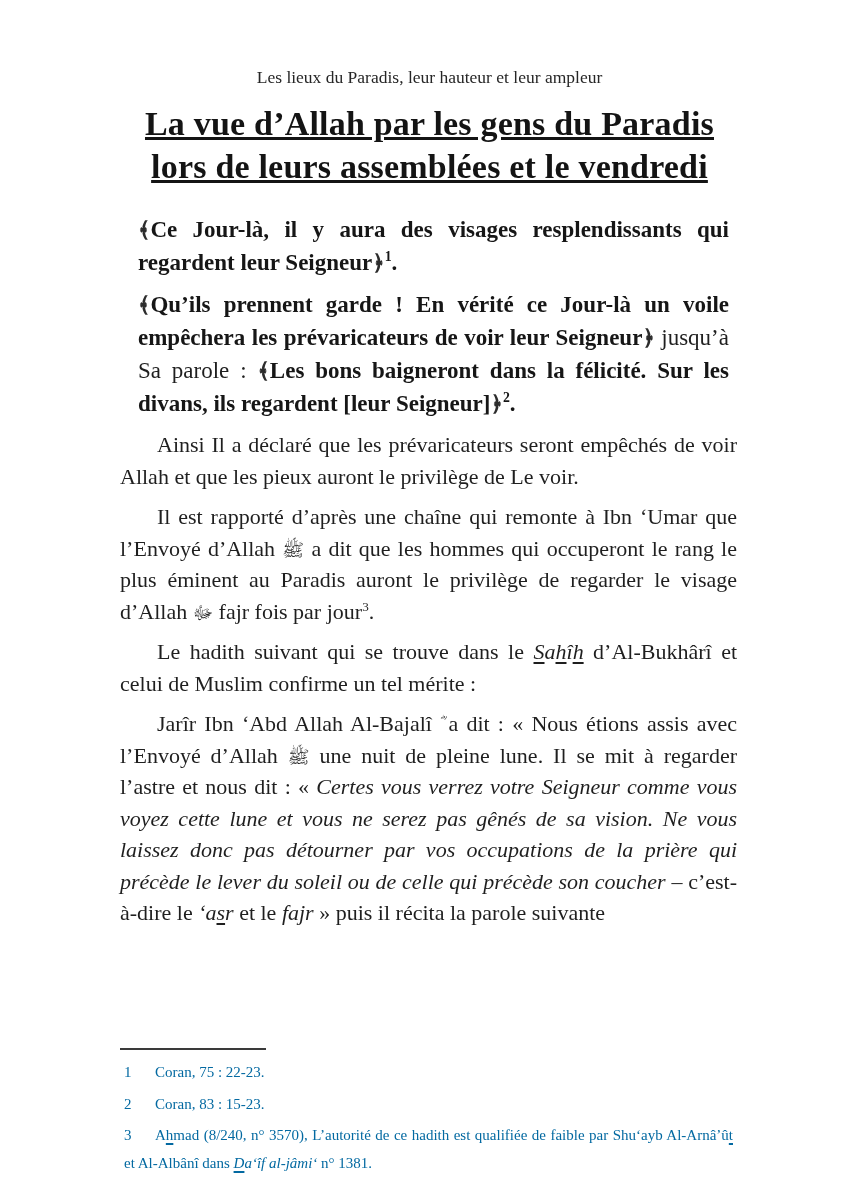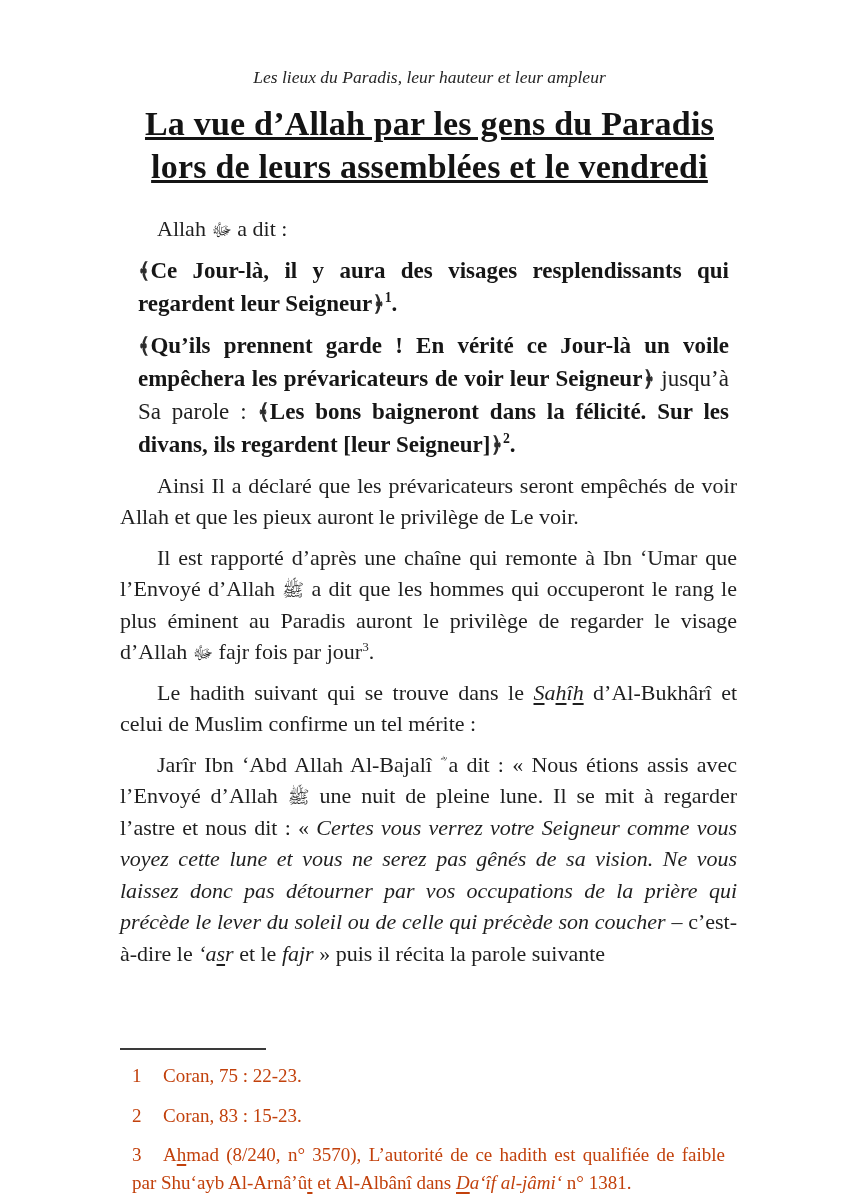--- a/index.html
+++ b/index.html
@@ -6,21 +6,21 @@
   body{
     width:859px;height:1200px;background:#ffffff;
     font-family:"Liberation Serif","DejaVu Serif",serif;
     color:#1f1f1f;position:relative;overflow:hidden;
     -webkit-font-smoothing:antialiased;
   }
   .page{position:relative;width:859px;height:1200px;background:#fff;}
 
   .running-head{
     margin:66px 60px 0;
-    text-align:center;font-style:italic;
+    text-align:center;
     font-size:17.5px;line-height:23px;color:#262626;
   }
   .title{
     margin:13px 60px 0;
     text-align:center;font-weight:700;
     font-size:34px;line-height:43px;color:#141414;
     letter-spacing:.2px;
     text-decoration:underline;
   }
   .content{margin:25px 122px 0 120px;}
@@ -46,42 +46,41 @@
     font-family:"DejaVu Sans","Liberation Sans",sans-serif;
     font-weight:700;font-size:.92em;line-height:0;color:#2c2c2c;
   }
   .footnotes{
     position:absolute;left:120px;right:122px;top:982px;
   }
   .footnote-rule{
     width:146px;height:0;border-top:2px solid #3a3a3a;margin:0 0 9px;
   }
   p.footnote{
-    margin:12px;font-size:19px;line-height:27.5px;
-    text-align:justify;color:#c2410c;
+    margin:4px;font-size:15px;line-height:27.5px;
+    text-align:justify;color:#0369a1;
   }
   .fn-num{display:inline-block;min-width:31px;}
   .page-number{
     position:absolute;left:0;top:1110px;width:100%;
     text-align:center;font-size:20px;color:#2a2a2a;
   }
 </style>
 </head>
 <body>
 
 <div class="page">
 
   <div class="running-head">Les lieux du Paradis, leur hauteur et leur ampleur</div>
 
   <h1 class="title"><span>La vue d’Allah par les gens du Paradis</span><br>
     <span>lors de leurs assemblées et le vendredi</span>
   </h1>
 
   <div class="content">
-    <p class="para para-body"><span>Allah </span><span class="seg-sym">ﷻ</span><span> a dit :</span></p>
     <p class="para para-quote"><span class="seg-qb">﴾</span><span class="seg-b">Ce Jour-là, il y aura des visages resplendissants qui regardent leur Seigneur</span><span class="seg-qb">﴿</span><span class="seg-sup seg-b">1</span><span class="seg-b">.</span></p>
     <p class="para para-quote"><span class="seg-qb">﴾</span><span class="seg-b">Qu’ils prennent garde ! En vérité ce Jour-là un voile empêchera les prévaricateurs de voir leur Seigneur</span><span class="seg-qb">﴿</span><span> jusqu’à Sa parole : </span><span class="seg-qb">﴾</span><span class="seg-b">Les bons baigneront dans la félicité. Sur les divans, ils regardent [leur Seigneur]</span><span class="seg-qb">﴿</span><span class="seg-sup seg-b">2</span><span class="seg-b">.</span></p>
     <p class="para para-body"><span>Ainsi Il a déclaré que les prévaricateurs seront empêchés de voir Allah et que les pieux auront le privilège de Le voir.</span></p>
     <p class="para para-body"><span>Il est rapporté d’après une chaîne qui remonte à Ibn ‘Umar que l’Envoyé d’Allah </span><span class="seg-sym">ﷺ</span><span> a dit que les hommes qui occuperont le rang le plus éminent au Paradis auront le privilège de regarder le visage d’Allah </span><span class="seg-sym">ﷻ</span><span> fajr fois par jour</span><span class="seg-sup">3</span><span>.</span></p>
     <p class="para para-body"><span>Le hadith suivant qui se trouve dans le </span><span class="seg-i seg-u">S</span><span class="seg-i">a</span><span class="seg-i seg-u">h</span><span class="seg-i">î</span><span class="seg-i seg-u">h</span><span> d’Al-Bukhârî et celui de Muslim confirme un tel mérite :</span></p>
     <p class="para para-body"><span>Jarîr Ibn ‘Abd Allah Al-Bajalî </span><span class="seg-sym">ؓ</span><span> a dit : « Nous étions assis avec l’Envoyé d’Allah </span><span class="seg-sym">ﷺ</span><span> une nuit de pleine lune. Il se mit à regarder l’astre et nous dit : « </span><span class="seg-i">Certes vous verrez votre Seigneur comme vous voyez cette lune et vous ne serez pas gênés de sa vision. Ne vous laissez donc pas détourner par vos occupations de la prière qui précède le lever du soleil ou de celle qui précède son coucher –</span><span> c’est-à-dire le </span><span class="seg-i">‘a</span><span class="seg-i seg-u">s</span><span class="seg-i">r</span><span> et le </span><span class="seg-i">fajr</span><span> » puis il récita la parole suivante</span></p>
   </div>
 
   <div class="footnotes">
     <div class="footnote-rule"></div>

